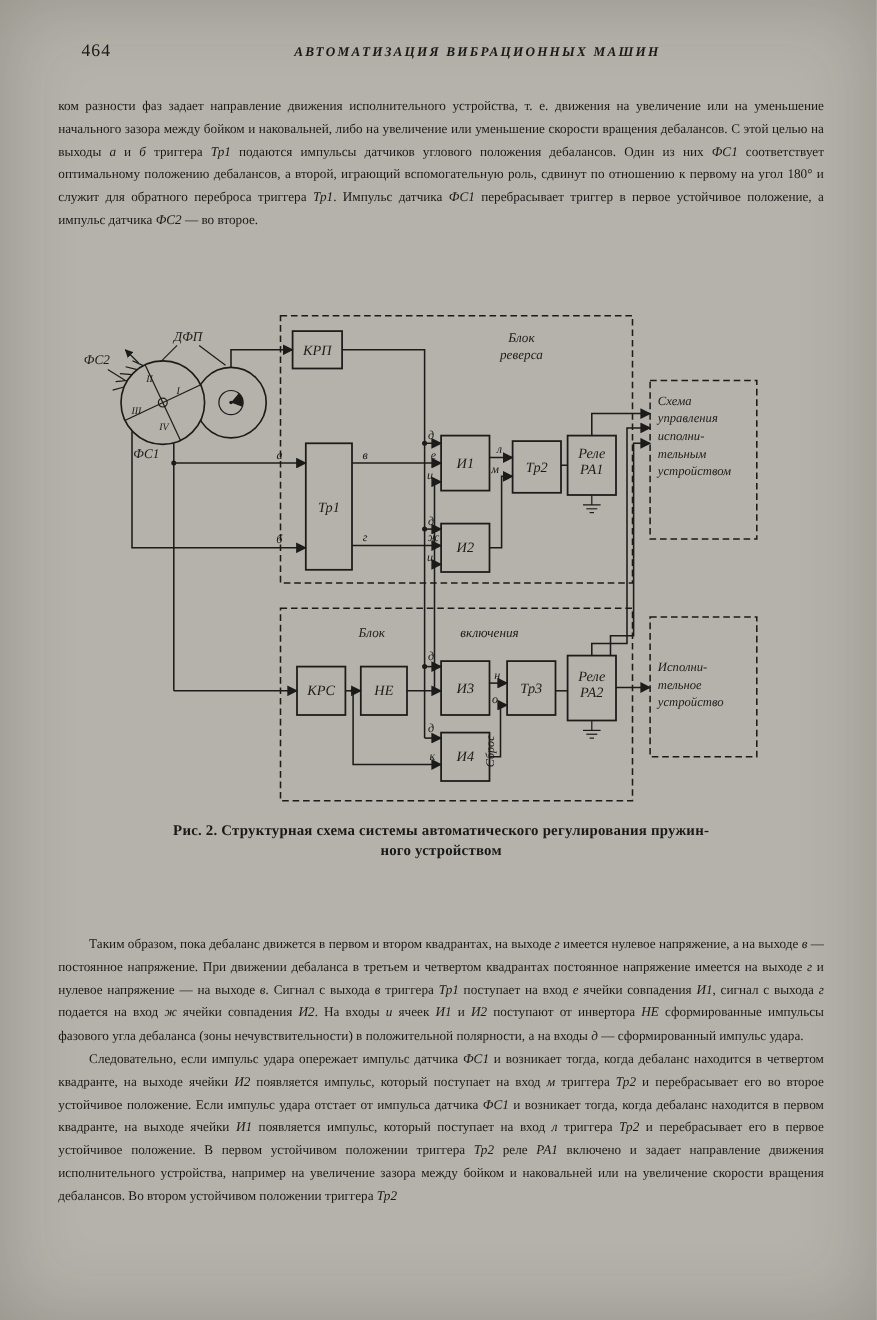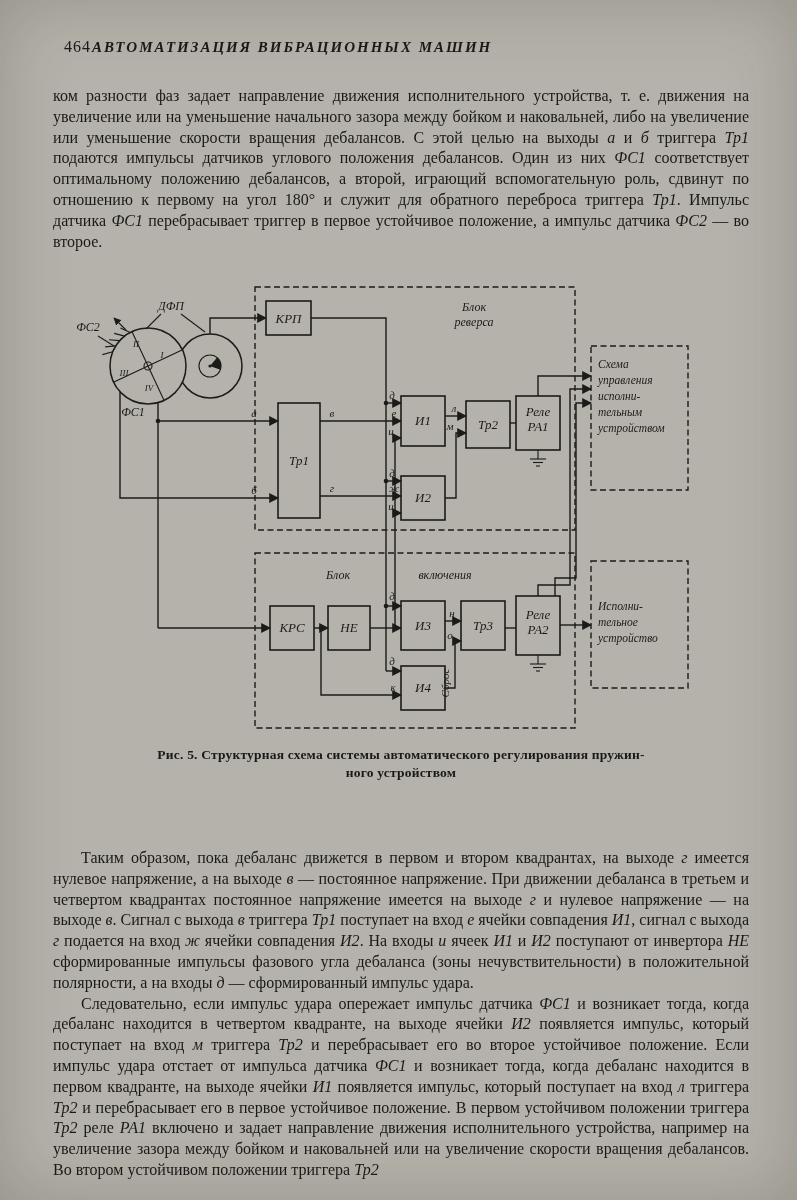--- a/index.html
+++ b/index.html
@@ -5,26 +5,26 @@
   html,body{margin:0;padding:0;}
   .page{
     position:relative;
     width:797px;height:1200px;
     background:#b5b2ab;
     overflow:hidden;
     font-family:"Liberation Serif", serif;
     color:#191917;
     box-shadow:inset 0 0 70px rgba(40,35,25,.22);
   }
-  .hdr{position:absolute;top:38px;left:60px;width:696px;}
+  .hdr{position:absolute;top:38px;left:70px;width:696px;text-align:center;}
   .pagenum{position:absolute;left:4px;top:0;font-size:16px;letter-spacing:1px;}
-  .runtitle{font-style:italic;font-size:15px;letter-spacing:2px;font-weight:bold;margin-left:32px;}
+  .runtitle{font-style:italic;font-size:12px;letter-spacing:2px;font-weight:bold;margin-left:32px;}
   .bodytext{
     position:absolute;left:53px;width:696px;
-    font-size:16px;line-height:20.8px;text-align:justify;
+    font-size:12px;line-height:20.8px;text-align:justify;
     margin:0;
   }
   .bodytext p{margin:0;}
   .bodytext p.ind{text-indent:28px;}
   .it{font-style:italic;}
   #p1{top:86px;}
   #lower{top:848px;}
   .figwrap{position:absolute;left:58px;top:283px;width:660px;height:460px;}
   .caption{
     position:absolute;top:746px;left:53px;width:696px;
@@ -243,21 +243,21 @@
         <text class="sig" x="392" y="147">м</text>
         <text class="sig" x="394" y="334">н</text>
         <text class="sig" x="392" y="356">о</text>
         <text class="sig" x="335" y="408">к</text>
         <text class="sig" transform="rotate(-90 391 400)" x="391" y="400">Сброс</text>
       </g>
     </svg>
   </div>
 
   <div class="caption">
-    <div>Рис. 5. Структурная схема системы автоматического регулирования пружин-</div>
+    <div>Рис. 2. Структурная схема системы автоматического регулирования пружин-</div>
     <div>ного устройством</div>
   </div>
 
   <div class="bodytext" id="lower">
     <p class="ind"><span>Таким образом, пока дебаланс движется в первом и втором квадрантах, на выходе </span><span class="it">г</span><span> имеется нулевое напряжение, а на выходе </span><span class="it">в</span><span> — постоянное напряжение. При движении дебаланса в третьем и четвертом квадрантах постоянное напряжение имеется на выходе </span><span class="it">г</span><span> и нулевое напряжение — на выходе </span><span class="it">в</span><span>. Сигнал с выхода </span><span class="it">в</span><span> триггера </span><span class="it">Тр1</span><span> поступает на вход </span><span class="it">е</span><span> ячейки совпадения </span><span class="it">И1</span><span>, сигнал с выхода </span><span class="it">г</span><span> подается на вход </span><span class="it">ж</span><span> ячейки совпадения </span><span class="it">И2</span><span>. На входы </span><span class="it">и</span><span> ячеек </span><span class="it">И1</span><span> и </span><span class="it">И2</span><span> поступают от инвертора </span><span class="it">НЕ</span><span> сформированные импульсы фазового угла дебаланса (зоны нечувствительности) в положительной полярности, а на входы </span><span class="it">д</span><span> — сформированный импульс удара.</span></p>
     <p class="ind"><span>Следовательно, если импульс удара опережает импульс датчика </span><span class="it">ФС1</span><span> и возникает тогда, когда дебаланс находится в четвертом квадранте, на выходе ячейки </span><span class="it">И2</span><span> появляется импульс, который поступает на вход </span><span class="it">м</span><span> триггера </span><span class="it">Тр2</span><span> и перебрасывает его во второе устойчивое положение. Если импульс удара отстает от импульса датчика </span><span class="it">ФС1</span><span> и возникает тогда, когда дебаланс находится в первом квадранте, на выходе ячейки </span><span class="it">И1</span><span> появляется импульс, который поступает на вход </span><span class="it">л</span><span> триггера </span><span class="it">Тр2</span><span> и перебрасывает его в первое устойчивое положение. В первом устойчивом положении триггера </span><span class="it">Тр2</span><span> реле </span><span class="it">РА1</span><span> включено и задает направление движения исполнительного устройства, например на увеличение зазора между бойком и наковальней или на увеличение скорости вращения дебалансов. Во втором устойчивом положении триггера </span><span class="it">Тр2</span></p>
   </div>
 
 </div>
 

